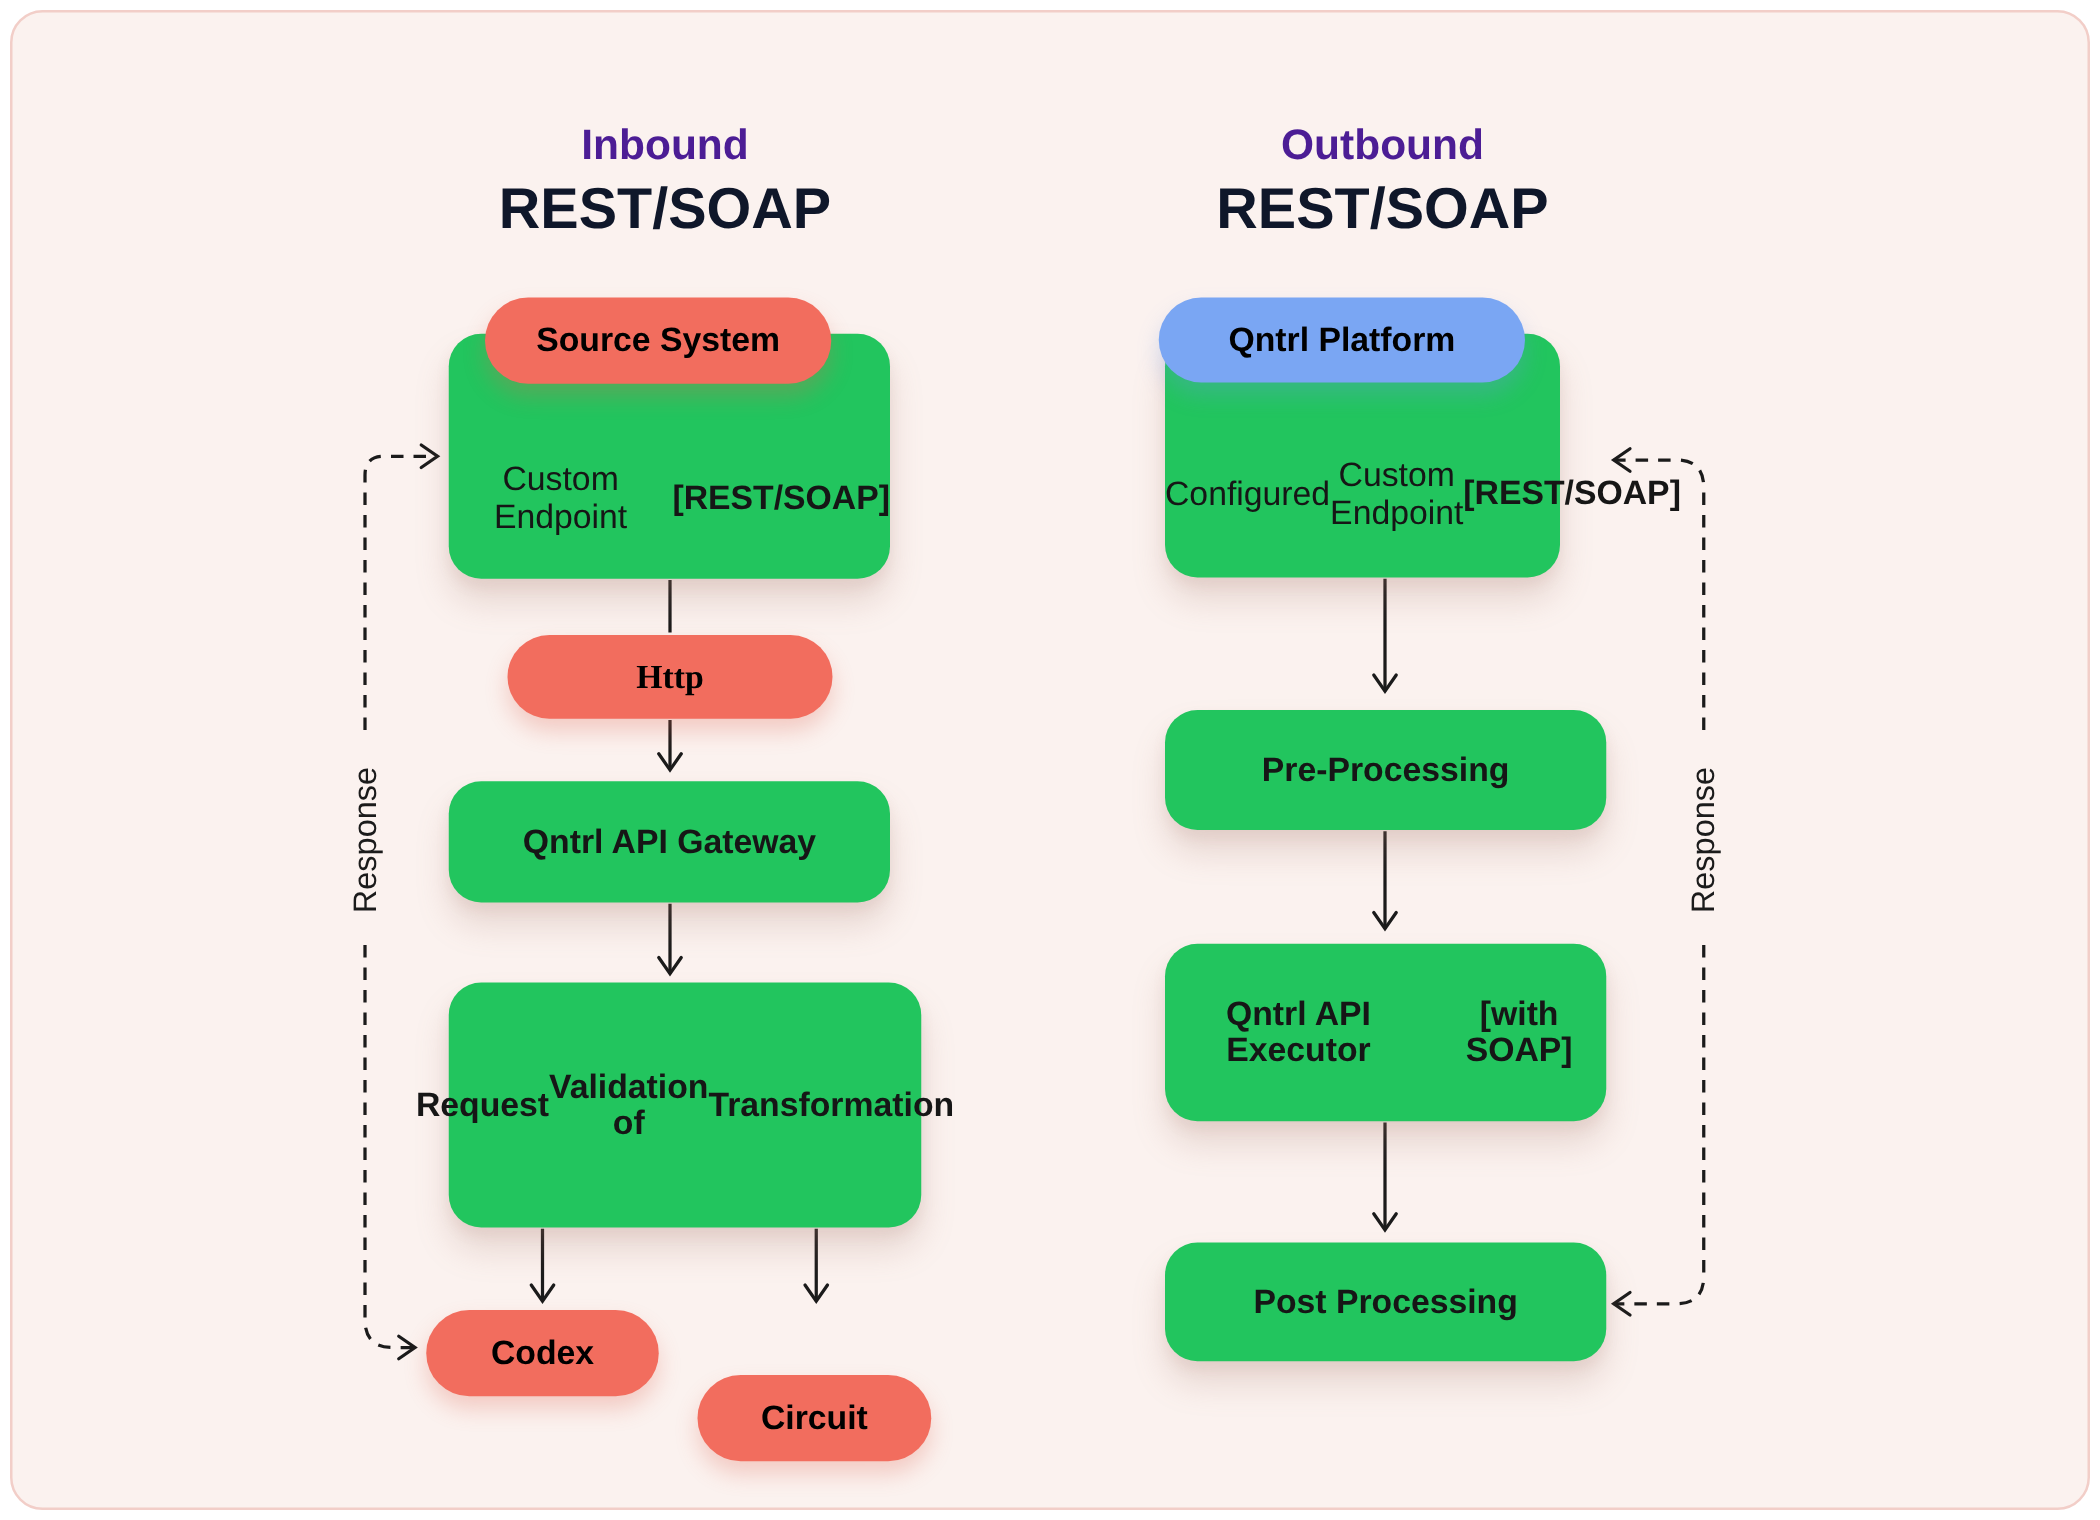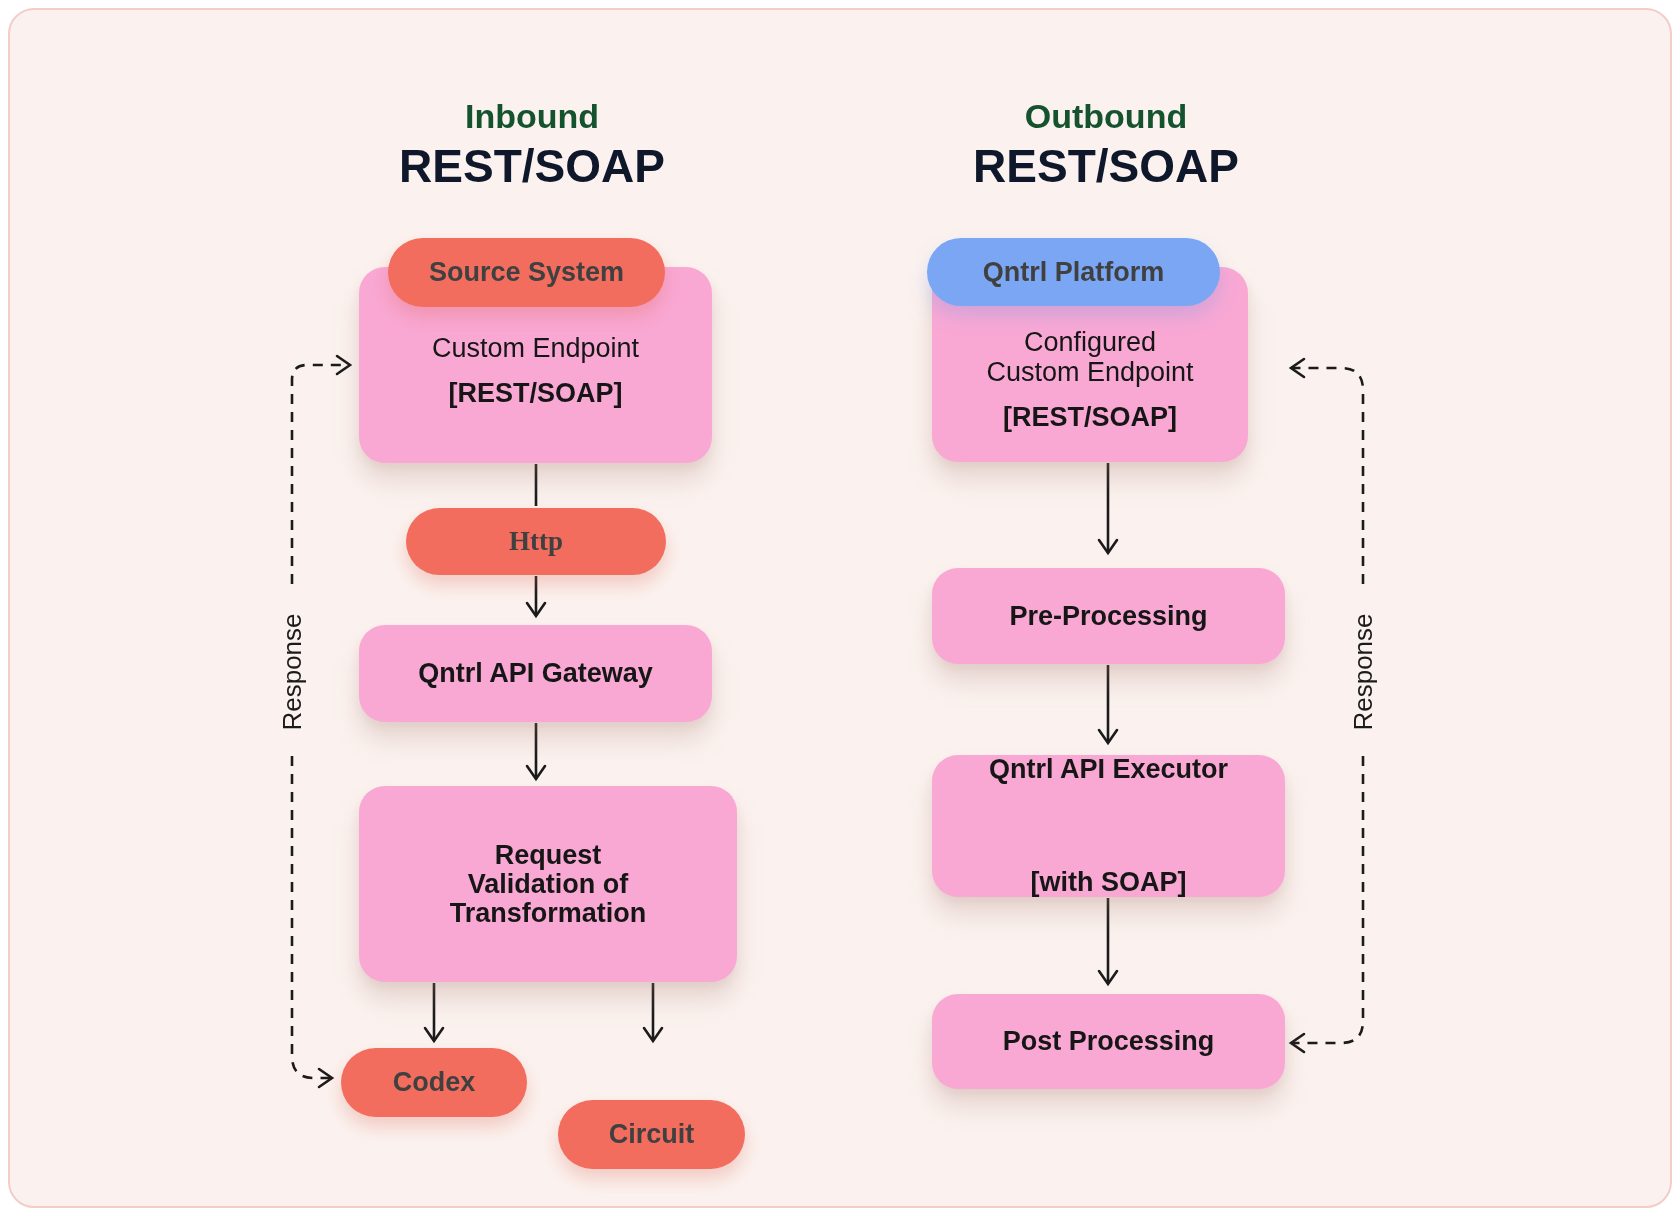--- a/index.html
+++ b/index.html
@@ -15,38 +15,38 @@
     background:#FBF2EF;
     border:2px solid #F2CEC8;
     border-radius:26px;
   }
   .connectors { position:absolute; left:0; top:0; width:1680px; height:1216px; pointer-events:none; }
   .connectors path.solid  { fill:none; stroke:#1b1b1b; stroke-width:2.6px; }
   .connectors path.dashed { fill:none; stroke:#1b1b1b; stroke-width:2.6px; stroke-dasharray:10 8; }
 
   .col-title {
     position:absolute; width:400px; text-align:center;
-    font-size:34px; font-weight:700; line-height:44px; color:#14532d;
+    font-size:34px; font-weight:700; line-height:44px; color:#4c1d95;
   }
   .col-subtitle {
     position:absolute; width:400px; text-align:center;
     font-size:46px; font-weight:800; line-height:60px; color:#0f172a;
   }
   .card {
-    position:absolute; background:#f9a8d4; border-radius:26px;
+    position:absolute; background:#22c55e; border-radius:26px;
     box-shadow:0 18px 26px rgba(166,118,106,0.22), 0 6px 10px rgba(166,118,106,0.10);
-    display:flex; flex-direction:column; align-items:center; justify-content:center;
+    display:flex; flex-direction:row; align-items:center; justify-content:center;
     text-align:center;
   }
   .card .line   { font-size:27px; font-weight:400; line-height:30px; }
   .card .line-b { font-size:27px; font-weight:700; line-height:29px; }
   .pill {
     position:absolute; border-radius:40px;
     display:flex; align-items:center; justify-content:center;
-    color:#404040; font-size:27px; font-weight:700; z-index:3;text-align:center;
+    color:#000000; font-size:27px; font-weight:700; z-index:3;text-align:center;
   }
   .pill-red  { background:#F26D5E; box-shadow:0 10px 18px rgba(221,100,84,0.28); }
   .pill-blue { background:#7AA6F3; box-shadow:0 10px 18px rgba(110,150,230,0.28); }
 
   .response-label {
     position:absolute; font-size:26px; font-weight:400; color:#1b1b1b;
     transform:translate(-50%,-50%) rotate(-90deg);
     white-space:nowrap; z-index:2;
   }
 

